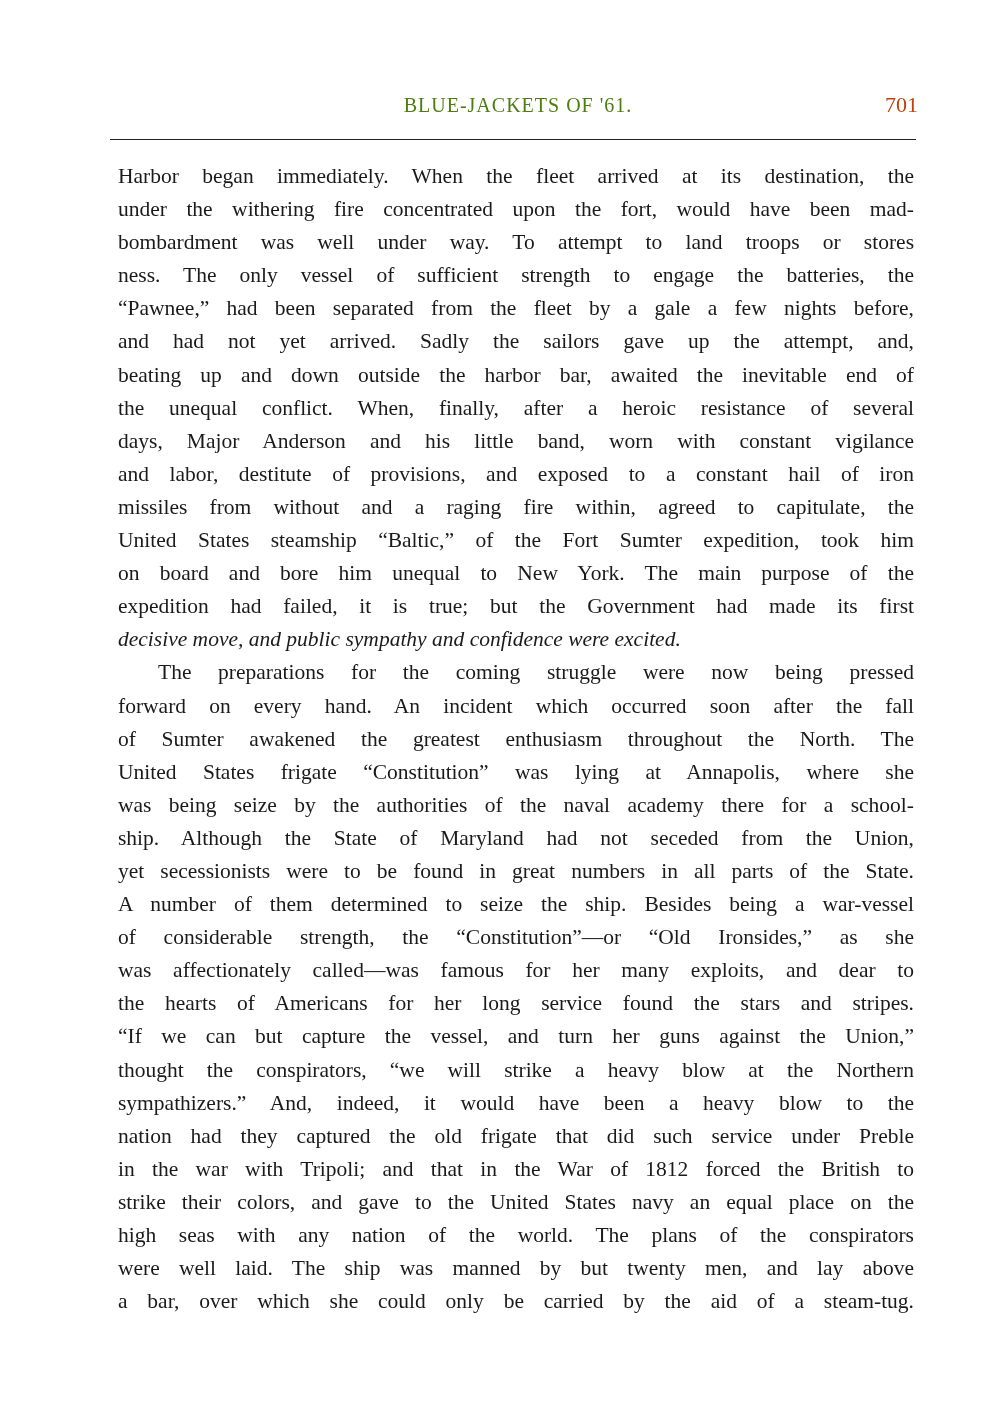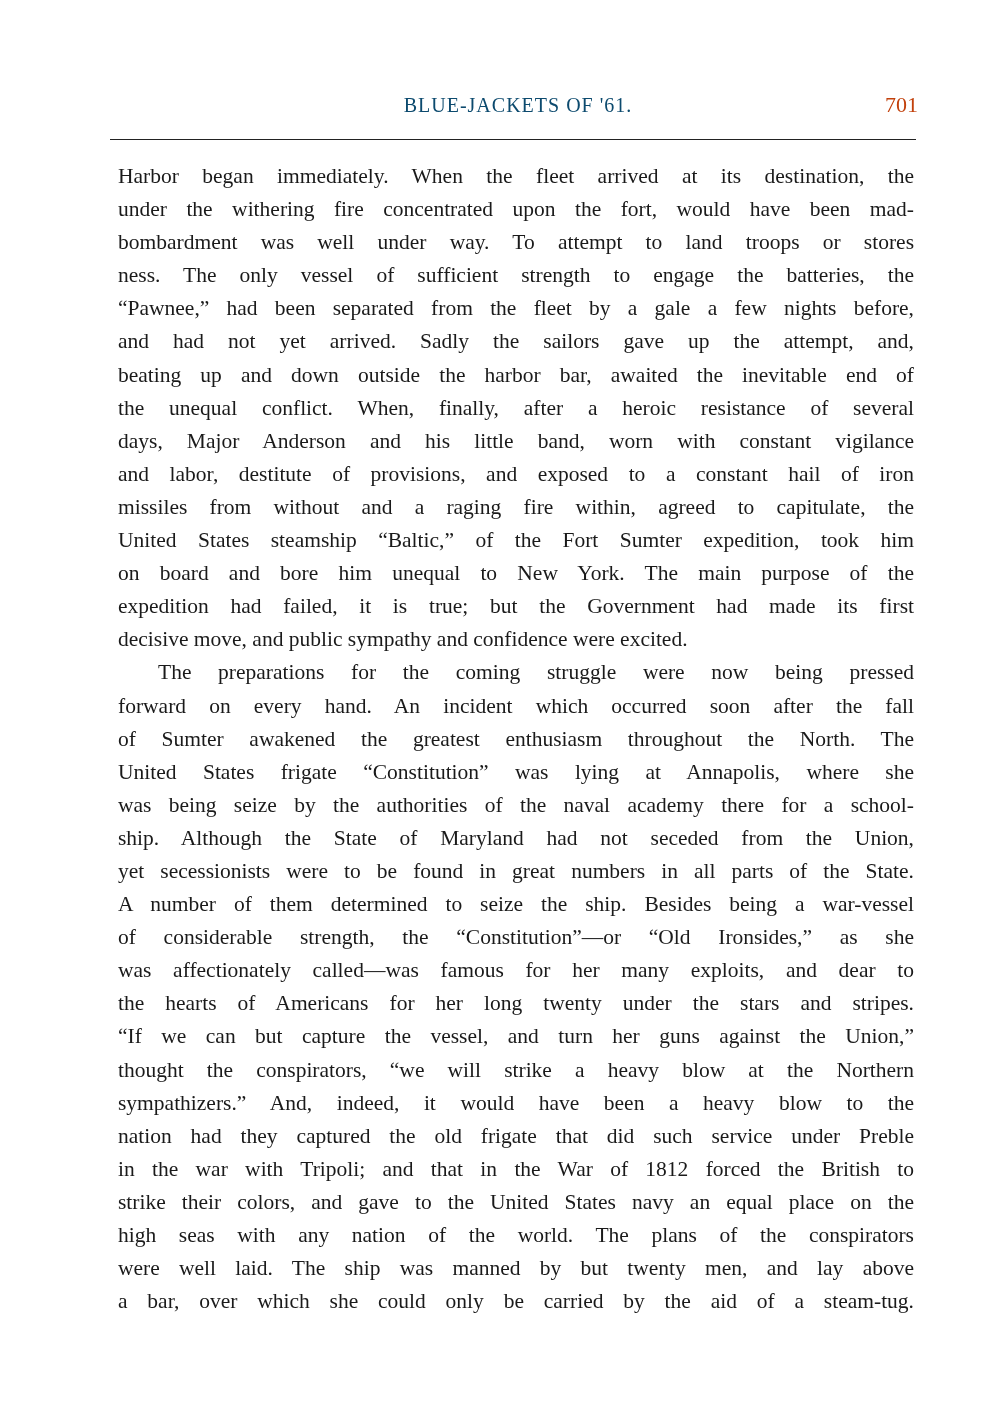--- a/index.html
+++ b/index.html
@@ -30,21 +30,21 @@
       height: 30px;
     }
     .running-title {
       position: absolute;
       left: 0;
       right: 0;
       top: 0;
       text-align: center;
       font-size: 20px;
       letter-spacing: 1px;
-      color: #0c4a6e;
+      color: #4d7c0f;
     }
     .page-number {
       position: absolute;
       right: 0;
       top: -2px;
       font-size: 22px;
       color: #c2410c;
     }
     .head-rule {
       position: absolute;
@@ -65,20 +65,21 @@
       height: 33.1px;
       line-height: 33.1px;
       font-size: 21.5px;
       text-align: justify;
       text-align-last: justify;
       white-space: nowrap;
       overflow: visible;
     }
     .line.last {
       text-align-last: left;
+      font-style: italic;
     }
     .line.indent {
       padding-left: 40px;
     }
   </style>
 </head>
 <body>
 
 <div class="page">
 
@@ -113,21 +114,21 @@
       <span class="line indent">The preparations for the coming struggle were now being pressed</span>
       <span class="line">forward on every hand. An incident which occurred soon after the fall</span>
       <span class="line">of Sumter awakened the greatest enthusiasm throughout the North. The</span>
       <span class="line">United States frigate “Constitution” was lying at Annapolis, where she</span>
       <span class="line">was being seize by the authorities of the naval academy there for a school-</span>
       <span class="line">ship. Although the State of Maryland had not seceded from the Union,</span>
       <span class="line">yet secessionists were to be found in great numbers in all parts of the State.</span>
       <span class="line">A number of them determined to seize the ship. Besides being a war-vessel</span>
       <span class="line">of considerable strength, the “Constitution”—or “Old Ironsides,” as she</span>
       <span class="line">was affectionately called—was famous for her many exploits, and dear to</span>
-      <span class="line">the hearts of Americans for her long twenty under the stars and stripes.</span>
+      <span class="line">the hearts of Americans for her long service found the stars and stripes.</span>
       <span class="line">“If we can but capture the vessel, and turn her guns against the Union,”</span>
       <span class="line">thought the conspirators, “we will strike a heavy blow at the Northern</span>
       <span class="line">sympathizers.” And, indeed, it would have been a heavy blow to the</span>
       <span class="line">nation had they captured the old frigate that did such service under Preble</span>
       <span class="line">in the war with Tripoli; and that in the War of 1812 forced the British to</span>
       <span class="line">strike their colors, and gave to the United States navy an equal place on the</span>
       <span class="line">high seas with any nation of the world. The plans of the conspirators</span>
       <span class="line">were well laid. The ship was manned by but twenty men, and lay above</span>
       <span class="line">a bar, over which she could only be carried by the aid of a steam-tug.</span>
     </div>

